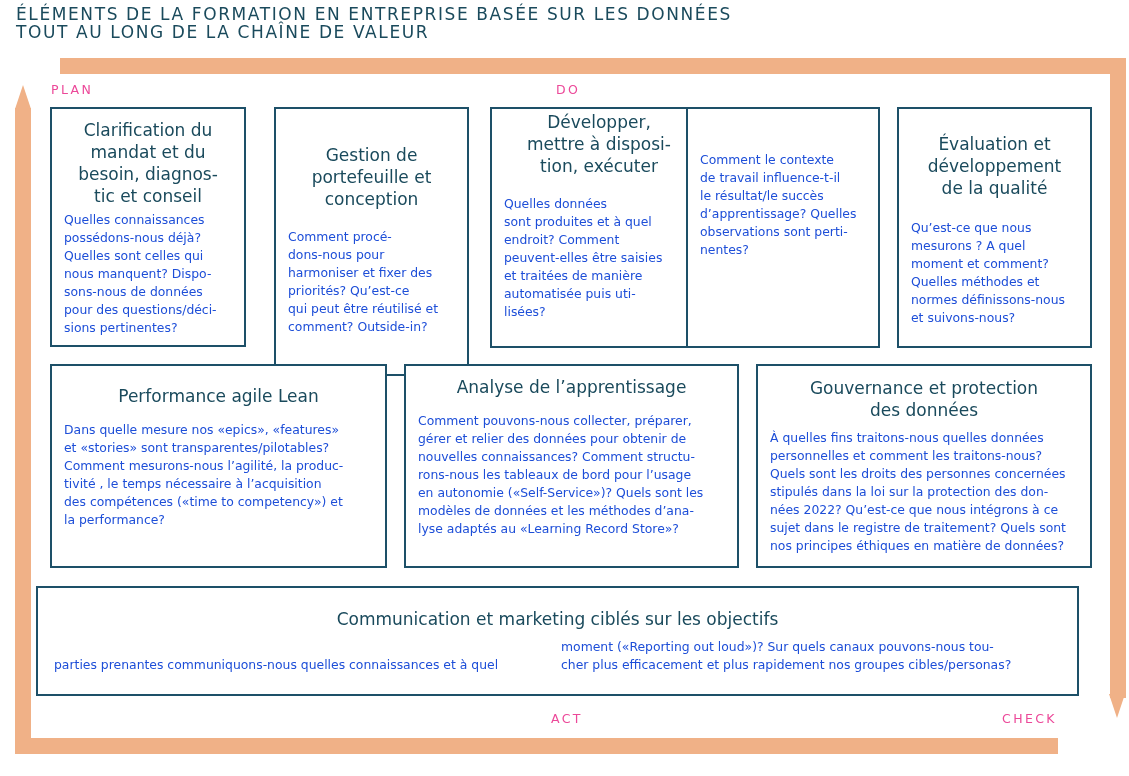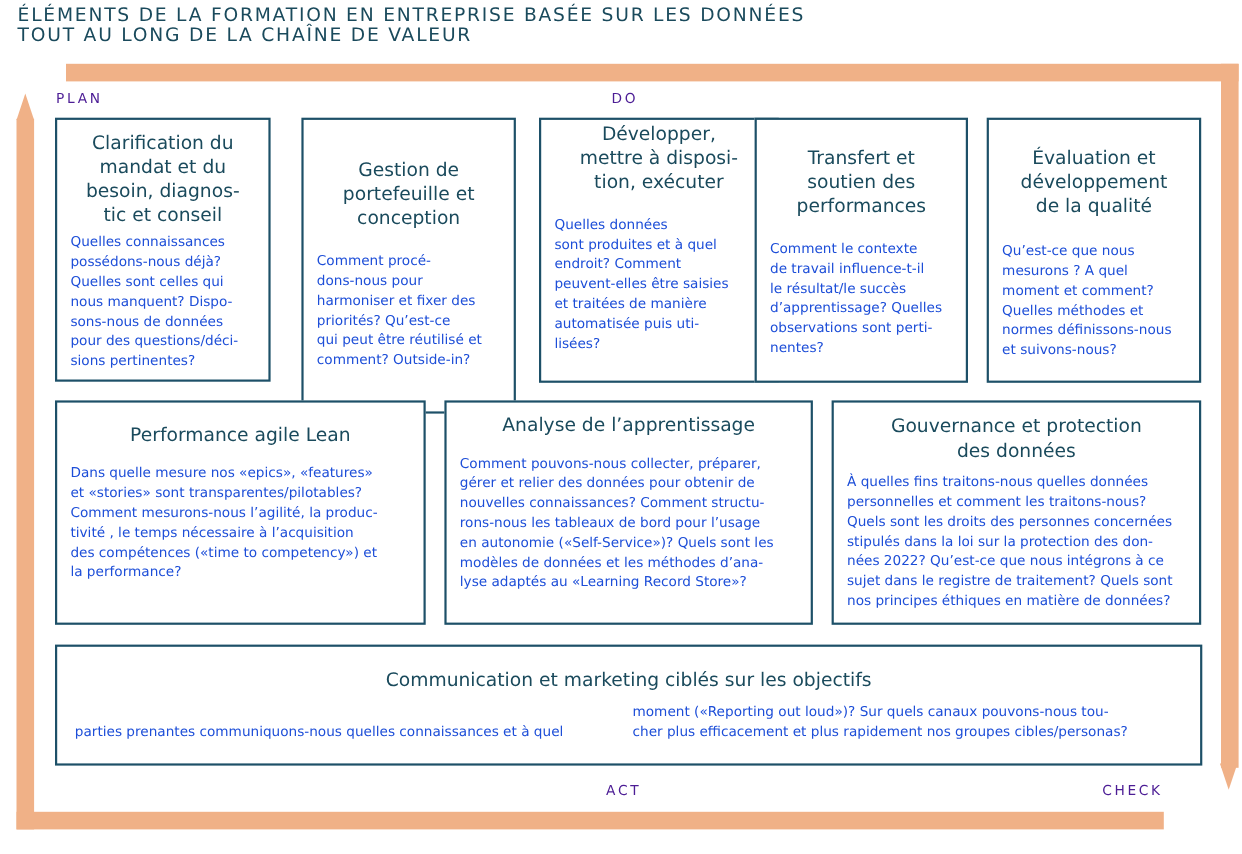--- a/index.html
+++ b/index.html
@@ -8,21 +8,21 @@
   .title { position: absolute; left: 16px; top: 5px; font-size: 17px; letter-spacing: 1.6px;
            line-height: 18px; color: #1a4a5c; font-weight: normal; }
   .title div { white-space: nowrap; }
   .bar { position: absolute; background: #f0b187; }
   .arrow-up { position: absolute; left: 15px; top: 85px; width: 0; height: 0;
               border-left: 8px solid transparent; border-right: 8px solid transparent;
               border-bottom: 24px solid #f0b187; }
   .arrow-down { position: absolute; left: 1109px; top: 694px; width: 0; height: 0;
               border-left: 8px solid transparent; border-right: 8px solid transparent;
               border-top: 24px solid #f0b187; }
-  .phase { position: absolute; font-size: 12.5px; letter-spacing: 2.4px; color: #4c1d95; }
+  .phase { position: absolute; font-size: 12.5px; letter-spacing: 2.4px; color: #ec4899; }
   .box { position: absolute; box-sizing: border-box; border: 2px solid #1d5068; background: #fff;
          padding: 10px 12px; }
   .box h3 { margin: 0; font-weight: normal; text-align: center; color: #1a4a5c;
             font-size: 17px; line-height: 22px; }
   .box p { margin: 0; font-size: 12.4px; line-height: 18px; color: #1d4ed8; }
   .r1 h3 { font-size: 17px; line-height: 22px; }
   .r1 p { font-size: 12.4px; line-height: 18px; }
   .wide p.col { position: absolute; width: 478px; }
 </style>
 </head>
@@ -73,25 +73,20 @@
     <div>Développer,</div>
       <div>mettre à disposi-</div>
       <div>tion, exécuter</div>
   </h3>
   <p style="margin-top:18px;">
     <span>Quelles données</span><br><span>sont produites et à quel</span><br><span>endroit? Comment</span><br><span>peuvent-elles être saisies</span><br><span>et traitées de manière</span><br><span>automatisée puis uti-</span><br><span>lisées?</span>
   </p>
 </div>
 
 <div class="box r1" style="left:686px; top:107px; width:194px; height:241px; padding-top:24px;">
-  <h3>
-    <div>Transfert et</div>
-      <div>soutien des</div>
-      <div>performances</div>
-  </h3>
   <p style="margin-top:18px;">
     <span>Comment le contexte</span><br><span>de travail influence-t-il</span><br><span>le résultat/le succès</span><br><span>d’apprentissage? Quelles</span><br><span>observations sont perti-</span><br><span>nentes?</span>
   </p>
 </div>
 
 <div class="box r1" style="left:897px; top:107px; width:195px; height:241px; padding-top:24px;">
   <h3>
     <div>Évaluation et</div>
       <div>développement</div>
       <div>de la qualité</div>
@@ -122,21 +117,21 @@
 <div class="box" style="left:756px; top:364px; width:336px; height:204px; padding-top:11px;">
   <h3>
       <div>Gouvernance et protection</div>
       <div>des données</div>
     </h3>
   <p style="margin-top:8px;">
     <span>À quelles fins traitons-nous quelles données</span><br><span>personnelles et comment les traitons-nous?</span><br><span>Quels sont les droits des personnes concernées</span><br><span>stipulés dans la loi sur la protection des don-</span><br><span>nées 2022? Qu’est-ce que nous intégrons à ce</span><br><span>sujet dans le registre de traitement? Quels sont</span><br><span>nos principes éthiques en matière de données?</span>
   </p>
 </div>
 
-<div class="box wide" style="left:50px; top:586px; width:1043px; height:110px; padding-top:20px;">
+<div class="box wide" style="left:36px; top:586px; width:1043px; height:110px; padding-top:20px;">
   <h3>Communication et marketing ciblés sur les objectifs</h3>
   <p class="col" style="left:16px; top:50px;">
     <br><span>parties prenantes communiquons-nous quelles connaissances et à quel</span>
   </p>
   <p class="col" style="left:523px; top:50px;">
     <span>moment  («Reporting out loud»)? Sur quels canaux pouvons-nous tou-</span><br><span>cher plus efficacement et plus rapidement nos groupes cibles/personas?</span>
   </p>
 </div>
 
 </body></html>

